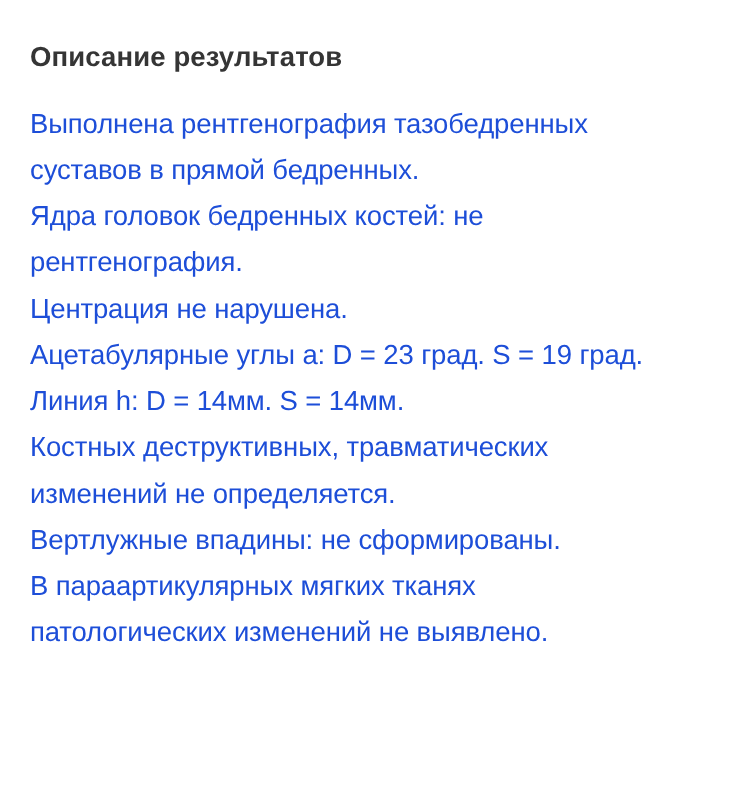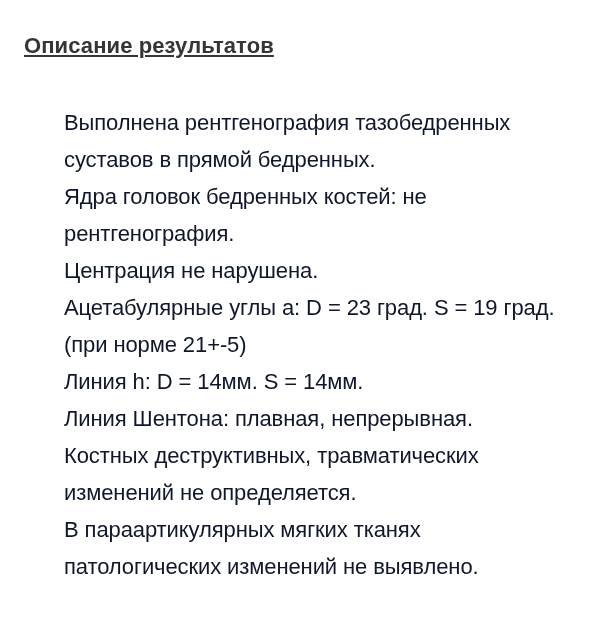--- a/index.html
+++ b/index.html
@@ -14,53 +14,50 @@
     font-family: "Liberation Sans", "DejaVu Sans", sans-serif;
   }
   .page {
     box-sizing: border-box;
     width: 600px;
     height: 638px;
     padding: 32px 24px 0 24px;
     background: #ffffff;
   }
   .title {
-    margin: 0 0 44px 0;
+    margin: 0 0 20px 0;
     font-size: 22px;
     line-height: 28px;
     font-weight: 700;
     color: #353535;
     letter-spacing: 0.1px;
     white-space: nowrap;
-    text-decoration: underline;
   }
   .report .line {
     font-size: 22px;
     line-height: 37px;
     font-weight: 400;
-    color: #0f172a;
+    color: #1d4ed8;
     letter-spacing: -0.1px;
     white-space: nowrap;
-    margin-left: 40px;
   }
 </style>
 </head>
 <body>
 
 <div class="page">
   <h1 class="title">Описание результатов</h1>
 
   <div class="report">
     <div class="line">Выполнена рентгенография тазобедренных</div>
     <div class="line">суставов в прямой бедренных.</div>
     <div class="line">Ядра головок бедренных костей: не</div>
     <div class="line">рентгенография.</div>
     <div class="line">Центрация не нарушена.</div>
     <div class="line">Ацетабулярные углы a: D = 23 град. S = 19 град.</div>
-    <div class="line">(при норме 21+-5)</div>
     <div class="line">Линия h: D = 14мм. S = 14мм.</div>
-    <div class="line">Линия Шентона: плавная, непрерывная.</div>
     <div class="line">Костных деструктивных, травматических</div>
     <div class="line">изменений не определяется.</div>
+    <div class="line">Вертлужные впадины: не сформированы.</div>
     <div class="line">В параартикулярных мягких тканях</div>
     <div class="line">патологических изменений не выявлено.</div>
   </div>
 </div>
 
 </body></html>

